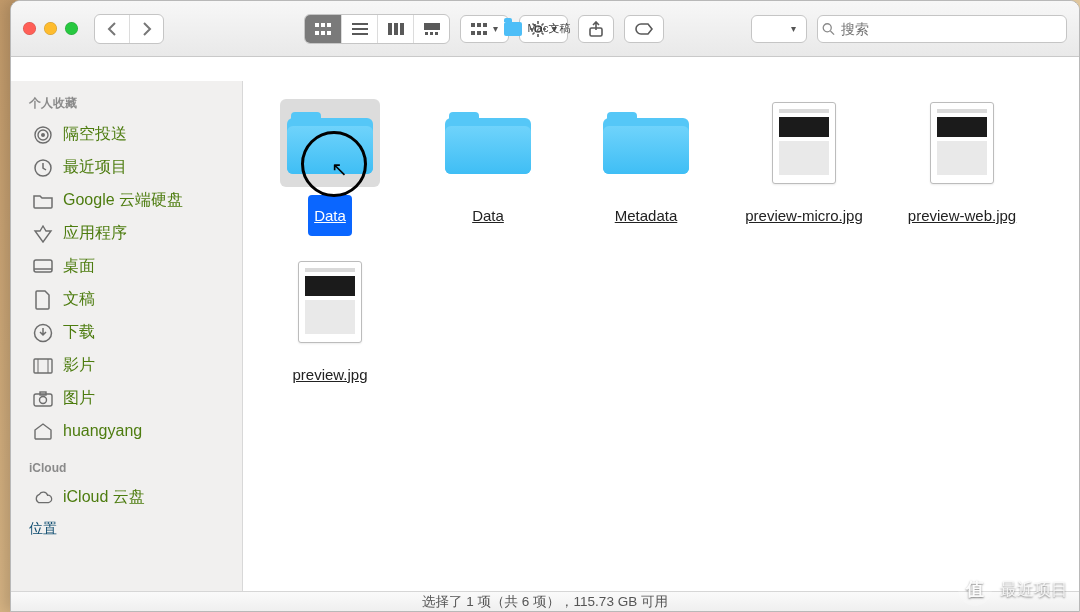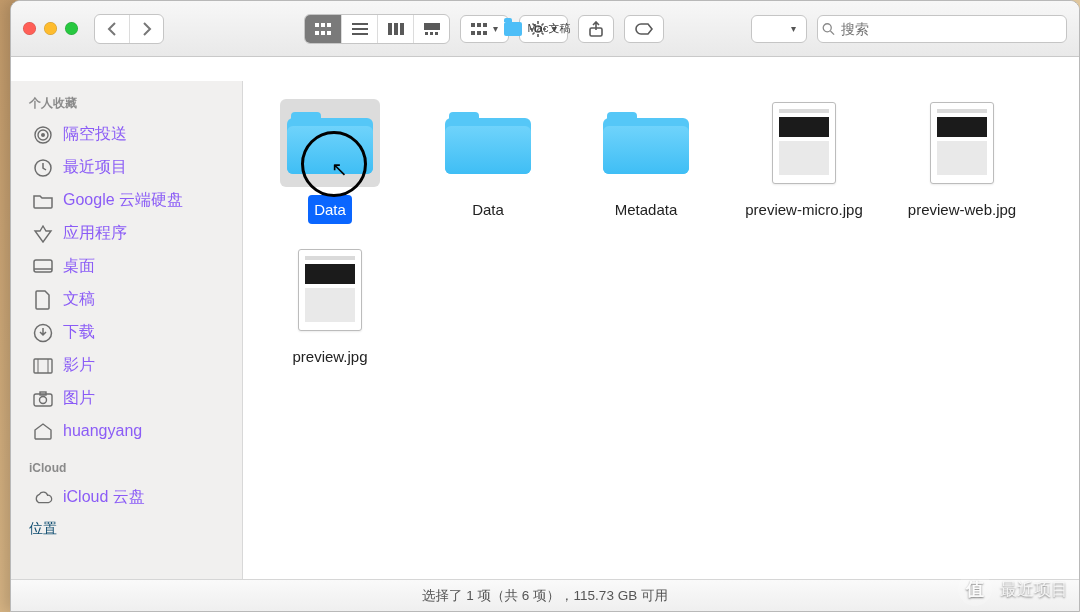--- a/index.html
+++ b/index.html
@@ -53,47 +53,47 @@
 
   .spacer-gap { width:120px; }
 
   .search { flex:0 0 250px; height:28px; background:#fff; border:1px solid #c5c5c5; border-radius:6px; display:flex; align-items:center; padding:0 4px; color:#8a8a8a; gap:6px;}
   .search input { border:none; outline:none; font-size:14px; color:#333; width:100%; background:transparent;}
   .mag { width:14px; height:14px;}
 
   .body { flex:1; display:flex; min-height:0;margin-top:24px;}
   .sidebar { width:232px; background:#f1f0ef; border-right:1px solid #d8d8d8; padding:10px 0 0 0; overflow:hidden; color:#3a3a3a;}
   .sb-header { font-size:12px; color:#8a8a8a; font-weight:600; padding:4px 18px 6px;}
-  .sb-item { display:flex; align-items:center; gap:10px; padding:6px 14px 6px 22px; font-size:16px; color:#8b5cf6;}
+  .sb-item { display:flex; align-items:center; gap:10px; padding:6px 14px 6px 22px; font-size:16px; color:#4d7c0f;}
   .sb-icon { width:20px; height:20px; display:flex; align-items:center; justify-content:center; color:#6d6d6d;}
   .sb-cutoff { padding:6px 10px 6px 18px; font-size:14px; font-weight:400; color:#0c4a6e;}
 
   .content { flex:1; position:relative; background:#fff; overflow:hidden;}
   .grid { display:flex; flex-wrap:wrap; align-content:flex-start; padding:18px 8px; gap:0;}
   .item { width:158px; display:flex; flex-direction:column; align-items:center; margin-bottom:22px;}
   .thumb-wrap { width:100px; height:88px; display:flex; align-items:center; justify-content:center; border-radius:6px;}
   .item.selected .thumb-wrap { background:#dcdcdc;}
-  .label { margin-top:8px; font-size:15px; color:#222; text-align:right; padding:6px 6px; border-radius:4px; white-space:nowrap;}
+  .label { margin-top:8px; font-size:15px; color:#222; text-align:right; padding:12px 6px; border-radius:4px; white-space:nowrap;text-decoration:underline;}
   .item.selected .label { background:#0a66ff; color:#fff;}
 
   .folder { width:86px; height:62px; position:relative;}
   .folder .back { position:absolute; inset:0; top:6px; background:#55c7f7; border-radius:6px;}
   .folder .tab  { position:absolute; top:0; left:4px; width:30px; height:10px; background:#55c7f7; border-radius:4px 4px 0 0;}
   .folder .front{ position:absolute; inset:0; top:14px; background:linear-gradient(#6fd3fb,#3fbef5); border-radius:6px;}
 
   .doc { width:64px; height:82px; background:#fff; border:1px solid #bcbcbc; border-radius:3px; display:flex; flex-direction:column; align-items:center; justify-content:flex-start; padding:6px 6px; gap:4px; box-shadow:0 1px 2px rgba(0,0,0,.08);}
   .doc .row1{width:100%; height:4px; background:#dadada;}
   .doc .ph1{width:100%; height:20px; background:#1b1b1b;}
   .doc .ph2{width:100%; height:34px; background:#e9e9e9;}
 
   .cursor-overlay{ position:absolute; left:58px; top:50px; width:66px; height:66px; pointer-events:none;}
   .cursor-overlay .ring{ position:absolute; inset:0; border:3px solid #000; border-radius:50%;}
   .cursor-overlay .ptr{ position:absolute; left:30px; top:26px; font-size:20px; color:#000;}
 
-  .status { height:32px; border-top:1px solid #d6d6d6; background:linear-gradient(#fafafa,#efefef); font-size:13.5px; color:#555; display:flex; align-items:center; justify-content:center;}
+  .status { height:20px; border-top:1px solid #d6d6d6; background:linear-gradient(#fafafa,#efefef); font-size:13.5px; color:#555; display:flex; align-items:center; justify-content:center;}
 
   .wm { position:absolute; right:12px; bottom:6px; display:flex; align-items:center; gap:8px; color:rgba(255,255,255,.85); font-size:17px; text-shadow:0 1px 2px rgba(0,0,0,.5);}
   .wm .badge{ width:34px; height:34px; border-radius:50%; background:rgba(255,255,255,.18); display:flex; align-items:center; justify-content:center; font-weight:700; font-size:18px; color:rgba(255,255,255,.95);}
 
   svg { display:block; }
 </style>
 </head>
 <body>
 
 <div class="wallpaper"></div>

